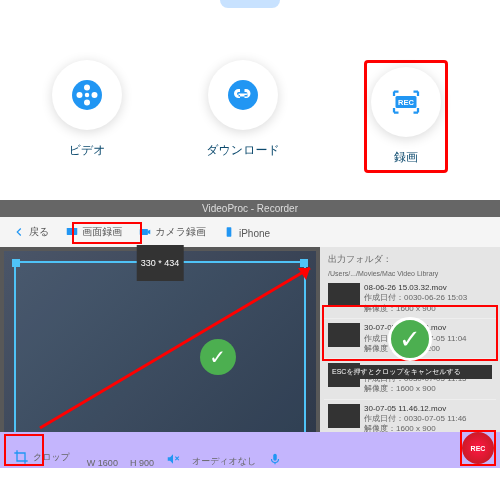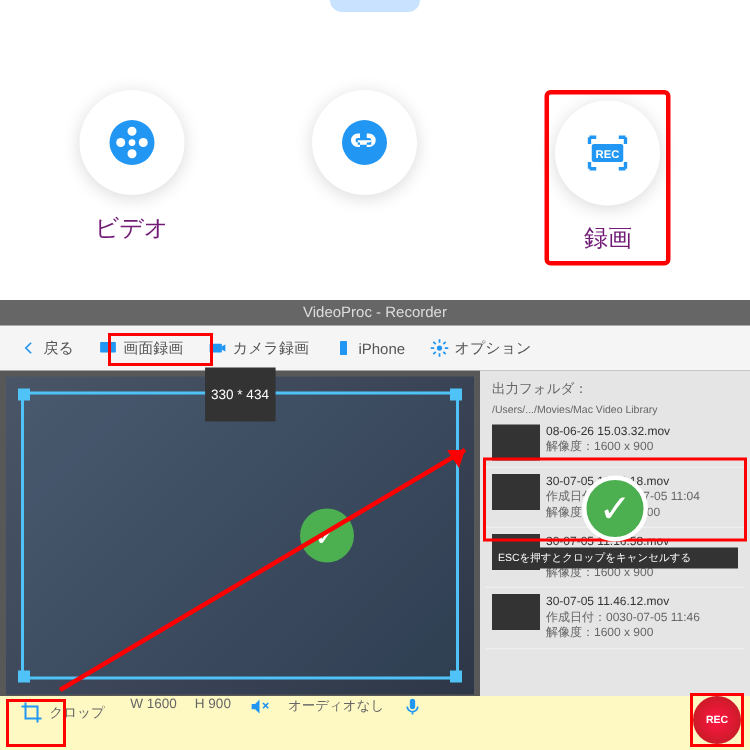--- a/index.html
+++ b/index.html
@@ -3,23 +3,23 @@
 <meta charset="utf-8">
 <style>
 *{margin:0;padding:0;box-sizing:border-box;font-family:-apple-system,sans-serif}
 body{width:500px;height:500px;overflow:hidden;background:#fff}
 .top{height:200px;background:#fff;padding:20px 10px 10px;position:relative}
 .top-curve{position:absolute;top:0;left:50%;transform:translateX(-50%);width:60px;height:8px;background:#4a9eff;border-radius:0 0 30px 30px;opacity:.3}
 .icons{display:flex;justify-content:space-around;margin-top:40px}
 .ico{text-align:center}
 .circ{width:70px;height:70px;border-radius:50%;background:#fff;box-shadow:0 2px 12px rgba(0,0,0,.15);display:flex;align-items:center;justify-content:center;margin:0 auto 12px}
 .circ svg{width:36px;height:36px;fill:#2196f3}
-.ico-lbl{font-size:16px;color:#701a75}
+.ico-lbl{font-size:12px;color:#0c4a6e}
 .hl{border:3px solid red}
-.bottom{height:300px;background:#888;position:relative;overflow:hidden}
+.bottom{height:268px;background:#888;position:relative;overflow:hidden}
 .dim{position:absolute;inset:0;background:rgba(0,0,0,.35);z-index:1}
 .titlebar{background:#666;color:#ddd;font-size:10px;text-align:center;padding:3px;position:relative;z-index:2}
 .toolbar{background:#f5f5f5;padding:6px 8px;display:flex;align-items:center;gap:8px;font-size:10px;color:#555;position:relative;z-index:2}
 .tb-btn{display:flex;align-items:flex-end;gap:3px;padding:2px 4px}
 .tb-btn svg{width:14px;height:14px;fill:#2196f3}
 .main{display:flex;height:220px;position:relative;z-index:2}
 .preview{flex:1;background:linear-gradient(135deg,#4a5568,#2d3748);position:relative;margin:4px}
 .preview-inner{position:absolute;top:10px;left:10px;right:10px;bottom:10px;border:2px solid #4fc3f7;background:rgba(79,195,247,.05)}
 .corner{position:absolute;width:8px;height:8px;background:#4fc3f7}
 .c1{top:-4px;left:-4px}.c2{top:-4px;right:-4px}.c3{bottom:-4px;left:-4px}.c4{bottom:-4px;right:-4px}
@@ -28,21 +28,21 @@
 .side{width:180px;background:#e5e5e5;padding:4px;overflow:hidden;position:relative}
 .side-h{font-size:9px;color:#666;padding:2px 4px}
 .file{display:flex;gap:4px;padding:4px;border-bottom:1px solid #eee;font-size:8px;position:relative}
 .thumb{width:32px;height:24px;background:#333;flex-shrink:0}
 .finfo{flex:1;color:#666;line-height:1.3}
 .fname{color:#333;font-weight:500}
 .file-hl{position:absolute;border:2px solid red;z-index:5}
 .fh1{top:58px;left:2px;right:2px;height:56px}
 .big-check{position:absolute;top:70px;left:50%;transform:translateX(-50%);width:44px;height:44px;background:#4caf50;border-radius:50%;display:flex;align-items:center;justify-content:center;color:#fff;font-size:26px;z-index:6;border:3px solid #fff}
 .tooltip{position:absolute;top:118px;left:8px;right:8px;background:#333;color:#fff;font-size:7px;padding:2px 4px;z-index:6}
-.btm-bar{position:absolute;bottom:0;left:0;right:0;height:36px;background:#fef9c3;display:flex;align-items:flex-start;padding:0 8px;gap:12px;z-index:2;font-size:9px;color:#666}
+.btm-bar{position:absolute;bottom:0;left:0;right:0;height:36px;background:#c4b5fd;display:flex;align-items:flex-end;padding:0 8px;gap:12px;z-index:2;font-size:9px;color:#666}
 .crop{display:flex;align-items:center;gap:4px;padding:3px 5px}
 .crop svg{width:16px;height:16px;fill:#2196f3}
 .rec{position:absolute;right:6px;bottom:4px;width:32px;height:32px;border-radius:50%;background:radial-gradient(circle,#ff1744,#b71c1c);display:flex;align-items:center;justify-content:center;color:#fff;font-size:7px;font-weight:bold}
 .arrow{position:absolute;z-index:10;pointer-events:none}
 .arrow-line{stroke:red;stroke-width:3;fill:none}
 .arrow-head{fill:red}
 .hl-box{position:absolute;border:2px solid red;z-index:8;pointer-events:none}
 </style>
 </head>
 <body>
@@ -63,20 +63,21 @@
         </div>
 <div class="ico-lbl">ビデオ</div>
 </div>
 <div class="ico">
 <div class="circ">
           <svg viewBox="0 0 24 24">
             <circle cx="12" cy="12" r="10" fill="#2196f3"></circle>
             <path d="M9 8a3 3 0 000 6h1v-2H9a1 1 0 010-2h1V8zm5 0h-1v2h1a1 1 0 010 2h-1v2h1a3 3 0 000-6zm-5 3h6v2H9z" fill="#fff"></path>
           </svg>
         </div>
+<div class="ico-lbl">ダウンロード</div>
 </div>
 <div class="ico hl" style="padding:4px;border-radius:4px">
 <div class="circ">
           <svg viewBox="0 0 24 24">
             <rect x="5" y="8" width="14" height="8" rx="1" fill="#2196f3"></rect>
             <text x="12" y="14" font-size="5" fill="#fff" text-anchor="middle" font-weight="bold">REC</text>
             <path d="M4 5h3M4 5v3M20 5h-3M20 5v3M4 19h3M4 19v-3M20 19h-3M20 19v-3" stroke="#2196f3" stroke-width="1.5" fill="none"></path>
           </svg>
         </div>
 <div class="ico-lbl">録画</div>
@@ -105,27 +106,20 @@
           <rect x="3" y="7" width="14" height="10" rx="1"></rect>
           <path d="M17 10l4-2v8l-4-2z"></path>
         </svg>
         <span>カメラ録画</span>
       </div>
 <div class="tb-btn">
         <svg viewBox="0 0 24 24">
           <rect x="8" y="4" width="8" height="16" rx="1"></rect>
         </svg>
         <span>iPhone</span>
-      </div>
-<div class="tb-btn">
-        <svg viewBox="0 0 24 24">
-          <circle cx="12" cy="12" r="3"></circle>
-          <path d="M12 2v4M12 18v4M4.9 4.9l2.8 2.8M16.3 16.3l2.8 2.8M2 12h4M18 12h4M4.9 19.1l2.8-2.8M16.3 7.7l2.8-2.8" stroke="#2196f3" stroke-width="2"></path>
-        </svg>
-        <span>オプション</span>
       </div>
 </div>
 <div class="hl-box" style="top:22px;left:72px;width:70px;height:22px"></div>
 
 <div class="main">
 <div class="preview">
 <div class="preview-inner">
 <div class="dim-lbl">330 * 434</div>
 <div class="corner c1"></div>
           <div class="corner c2"></div>
@@ -134,20 +128,21 @@
 <div class="check">✓</div>
 </div>
 </div>
 <div class="side">
 <div class="side-h">出力フォルダ：</div>
 <div class="side-h" style="font-size:7px">/Users/.../Movies/Mac Video Library</div>
 <div class="file">
           <div class="thumb"></div>
           <div class="finfo">
             <div class="fname">08-06-26 15.03.32.mov</div>
+            <div>作成日付：0030-06-26 15:03</div>
             <div>解像度：1600 x 900</div>
           </div>
         </div>
 <div class="file">
           <div class="thumb"></div>
           <div class="finfo">
             <div class="fname">30-07-05 11.04.18.mov</div>
             <div>作成日付：0030-07-05 11:04</div>
             <div>解像度：1920 x 1200</div>
           </div>

